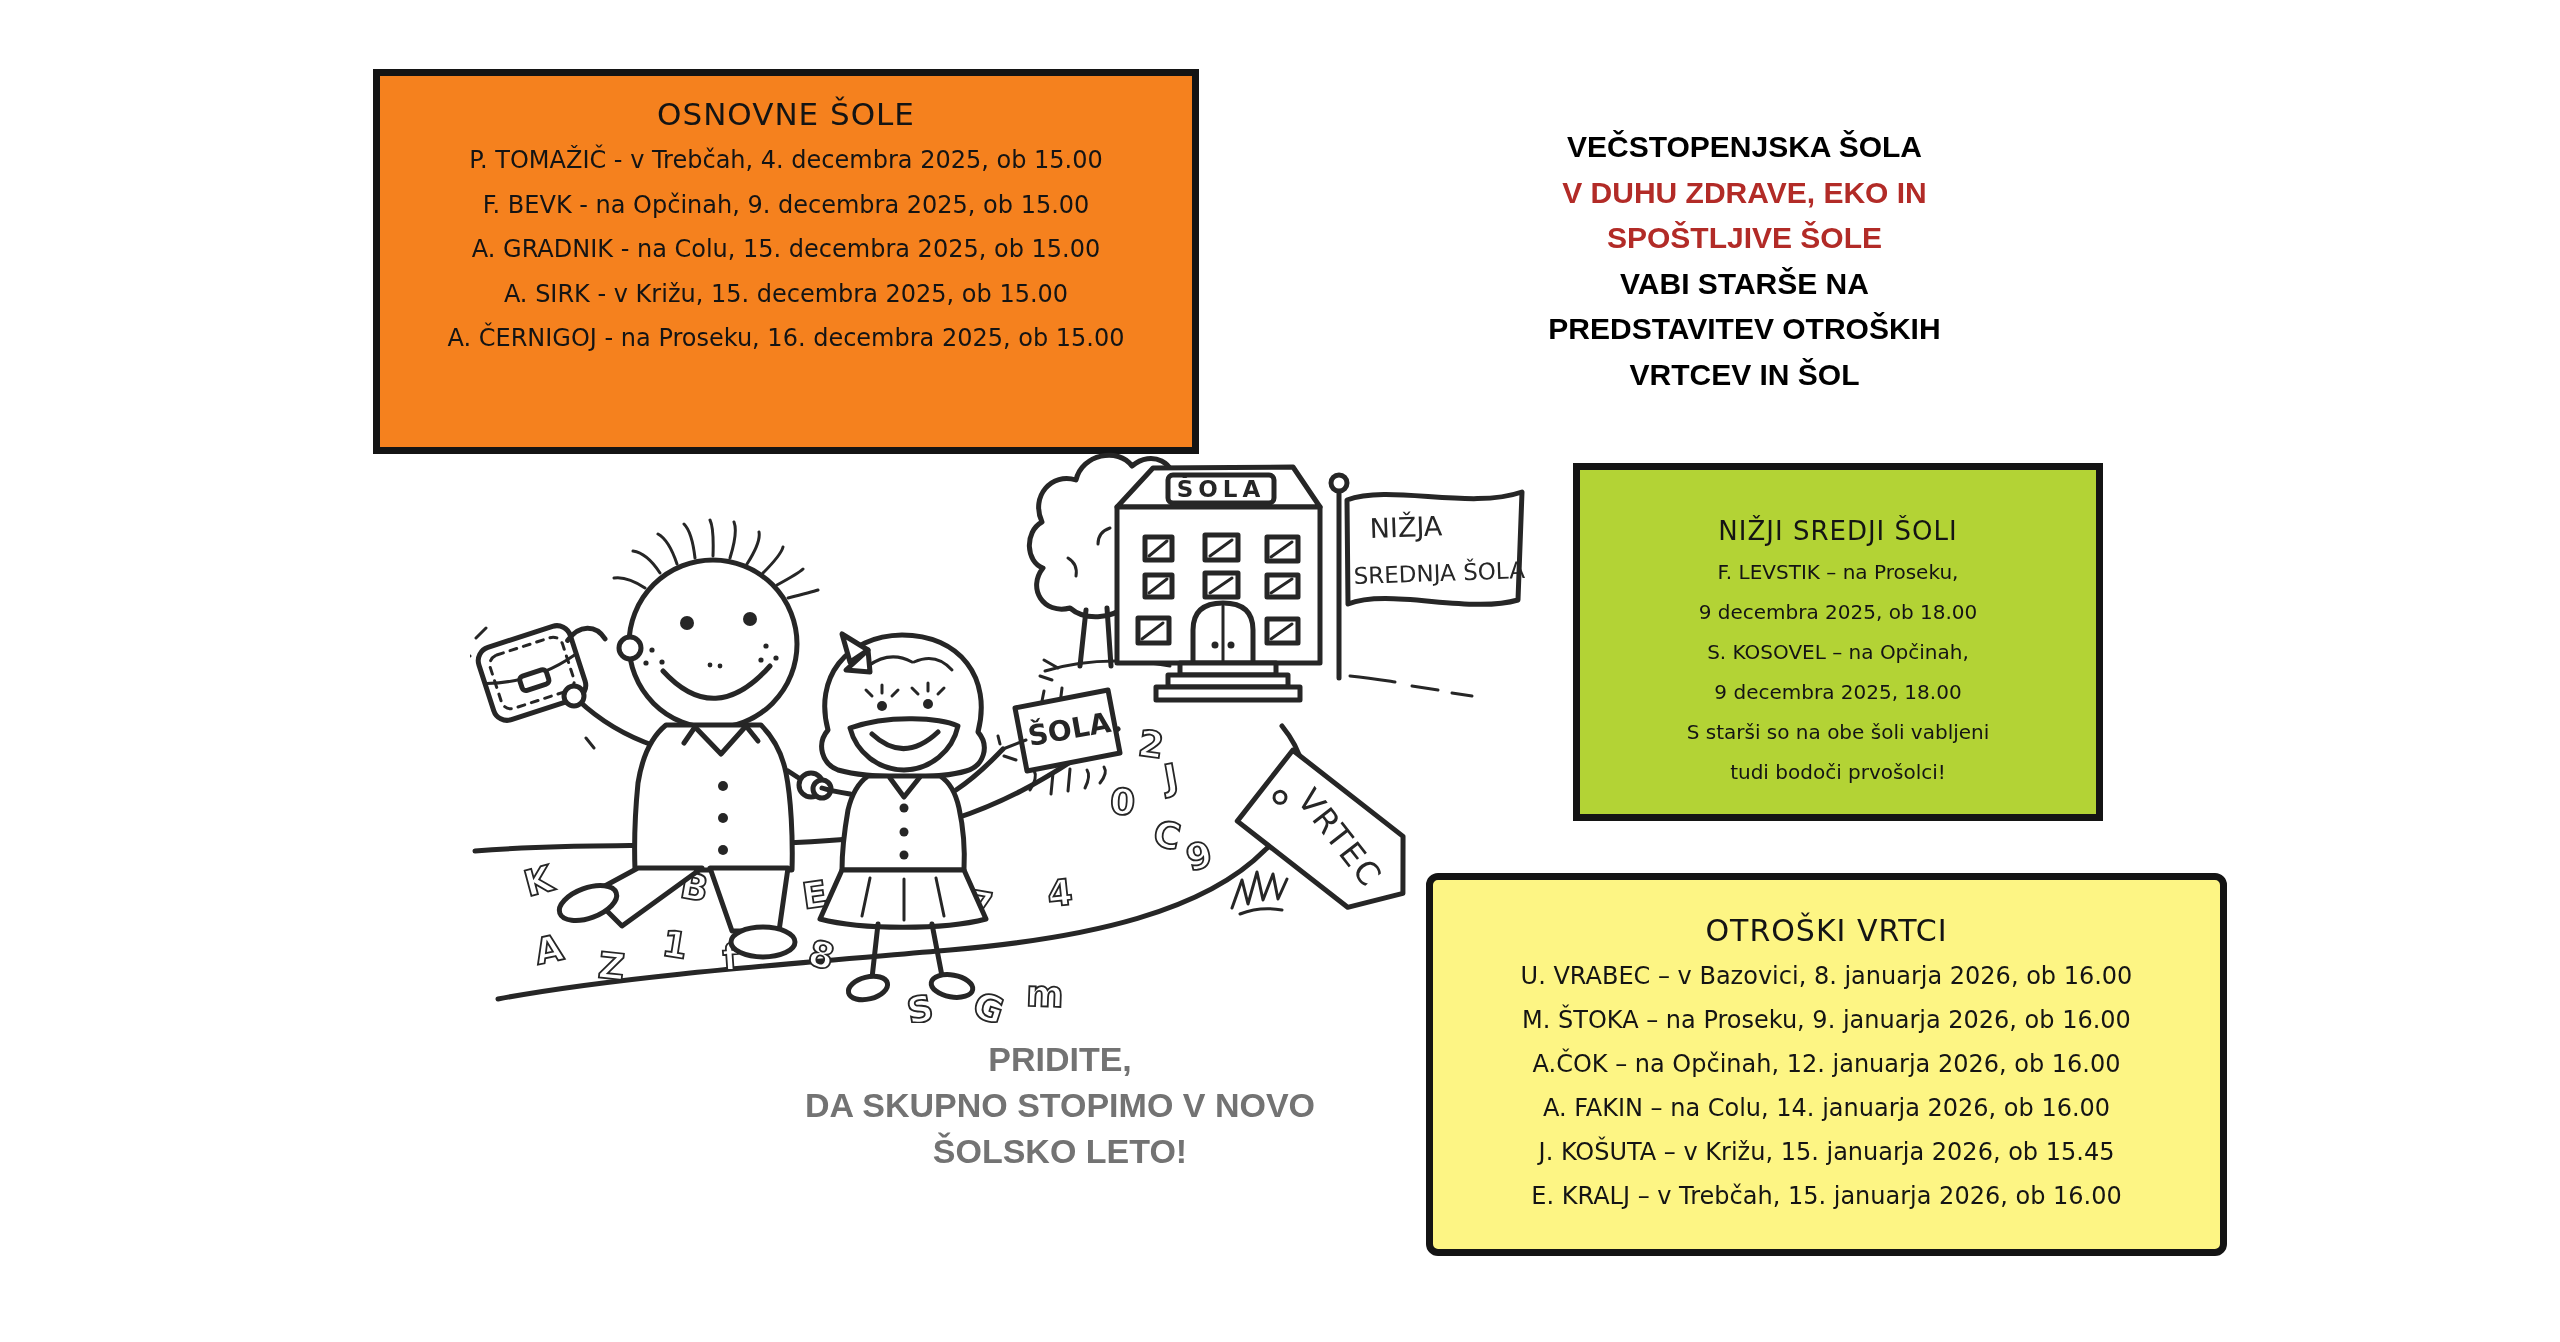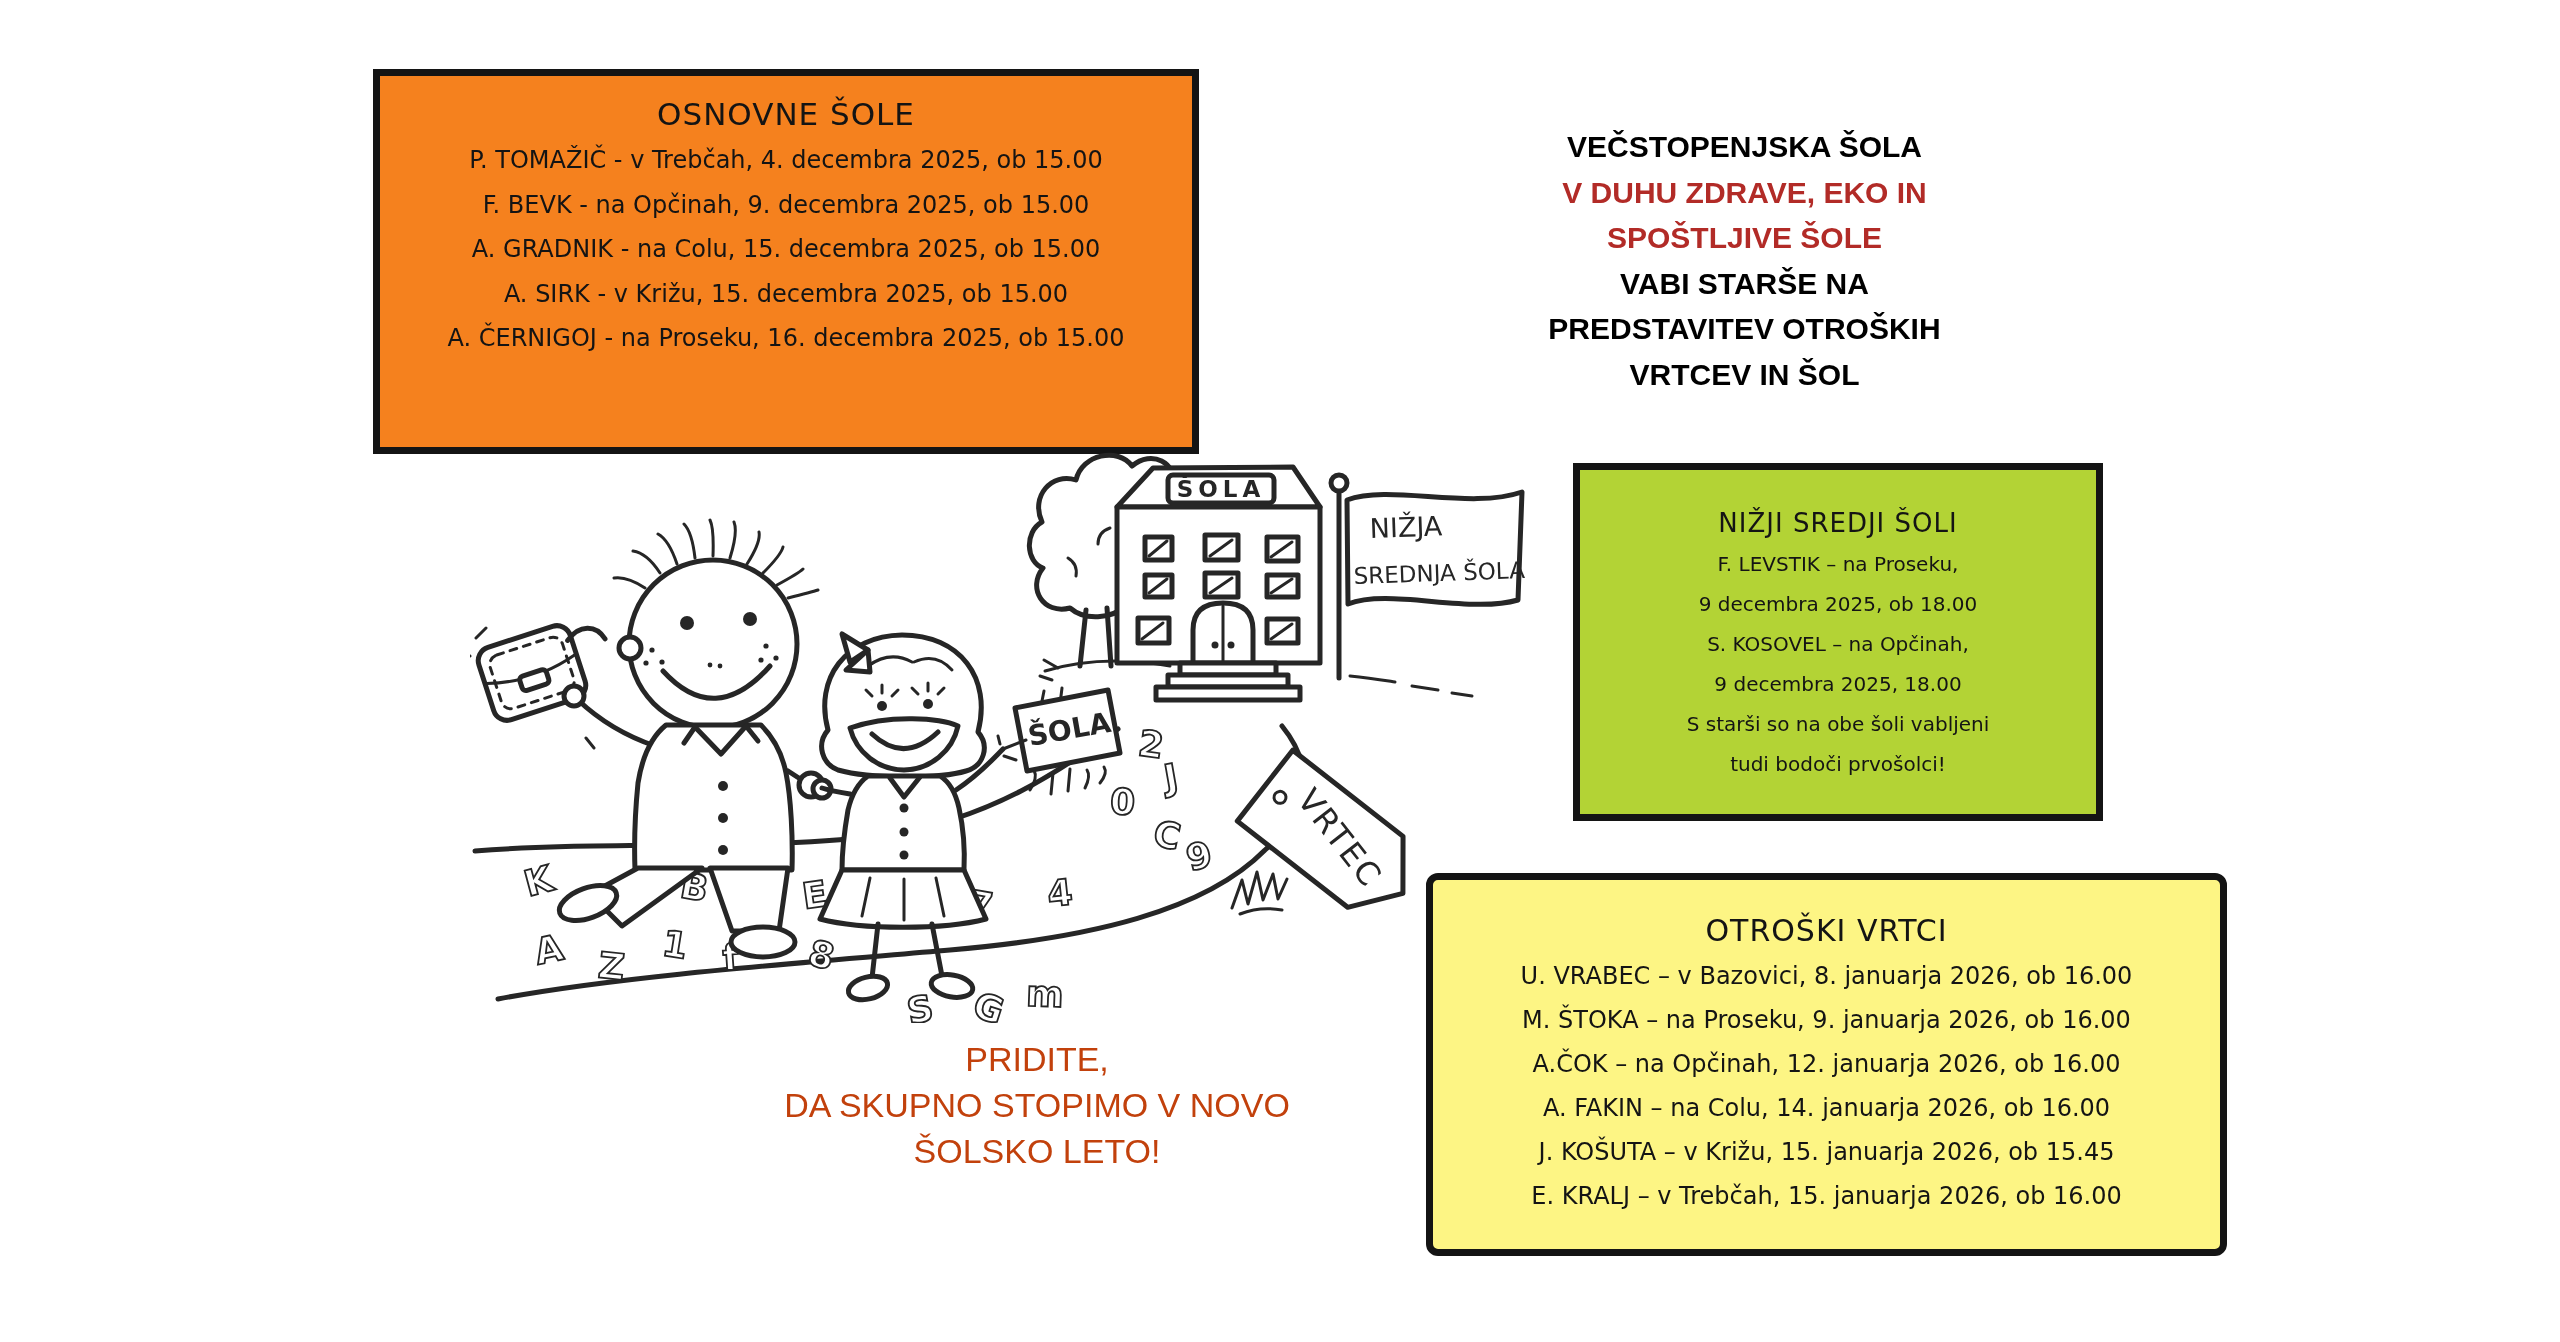--- a/index.html
+++ b/index.html
@@ -3,31 +3,31 @@
 <meta charset="utf-8">
 <style>
   html,body{margin:0;padding:0;background:#fff;}
   .canvas{position:relative;width:2560px;height:1342px;background:#fff;overflow:hidden;
           font-family:"DejaVu Sans",sans-serif;color:#141414;}
   .notice{position:absolute;border:7px solid #141414;box-sizing:border-box;text-align:center;}
   .notice .title{font-weight:400;}
   #box-primary{left:373px;top:69px;width:826px;height:385px;background:var(--orange);padding-top:14px;}
   #box-primary .title{font-size:31px;line-height:48px;letter-spacing:1px;}
   #box-primary .row{font-size:24px;line-height:44.5px;}
-  #box-middle{left:1573px;top:463px;width:530px;height:358px;background:var(--green);padding-top:32px;}
+  #box-middle{left:1573px;top:463px;width:530px;height:358px;background:var(--green);padding-top:40px;}
   #box-middle .title{font-size:26px;line-height:42px;letter-spacing:1px;}
   #box-middle .row{font-size:20px;line-height:40px;}
   #box-kinder{left:1426px;top:873px;width:801px;height:383px;background:var(--yellow);padding-top:28px;border-radius:12px;}
   #box-kinder .title{font-size:30px;line-height:46px;letter-spacing:1px;}
   #box-kinder .row{font-size:24px;line-height:44px;}
   .headline{position:absolute;left:1452px;top:112px;width:585px;text-align:center;
             font-family:"Liberation Sans",sans-serif;font-weight:bold;font-size:30px;line-height:45.5px;color:#000;margin-top:12px;}
   .headline .red{color:var(--red);}
-  .closing{position:absolute;left:747px;top:1036px;width:580px;text-align:center;
-           font-family:"Liberation Sans",sans-serif;font-weight:normal;font-size:34px;line-height:46px;color:#c2410c;}
+  .closing{position:absolute;left:770px;top:1036px;width:580px;text-align:center;
+           font-family:"Liberation Sans",sans-serif;font-weight:bold;font-size:34px;line-height:46px;color:#737373;}
   #cartoon{position:absolute;left:470px;top:438px;width:1075px;height:585px;}
   #cartoon *{vector-effect:non-scaling-stroke;}
   .ln{fill:none;stroke:#262626;stroke-width:5;stroke-linecap:round;stroke-linejoin:round;}
   .ln2{fill:none;stroke:#262626;stroke-width:3;stroke-linecap:round;stroke-linejoin:round;}
   .wh{fill:#ffffff;stroke:#262626;stroke-width:5;stroke-linejoin:round;}
   .dot{fill:#262626;stroke:none;}
   .scatter{fill:#ffffff;stroke:#262626;stroke-width:1.8;font-weight:bold;font-size:36px;
            font-family:"DejaVu Sans",sans-serif;}
   .inktext{fill:#262626;stroke:none;font-family:"DejaVu Sans",sans-serif;}
 </style>

